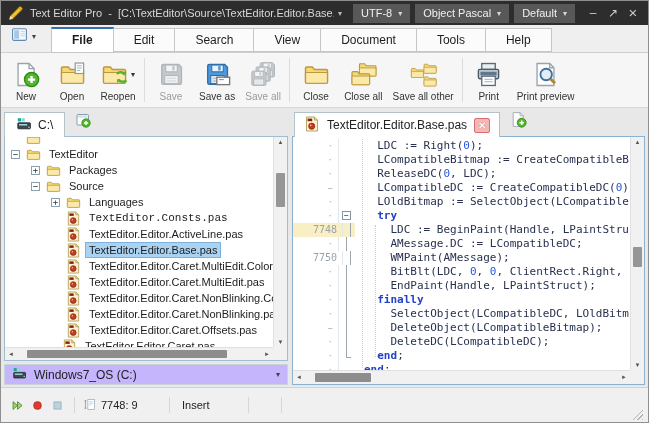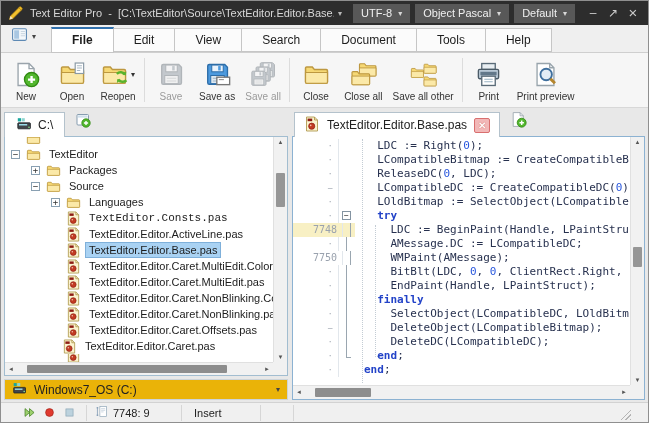--- a/index.html
+++ b/index.html
@@ -56,21 +56,21 @@
   .tricon svg{width:15px;height:15px;display:block;}
   .trlabel{padding:1px 3px;}
   .trlabel.selected{background:#a9d2f3;outline:1px solid #7fb0da;}
   .tree-vscroll{position:absolute;top:0;right:0;bottom:13px;width:14px;background:#f1f1f1;border-left:1px solid #e0e0e0;}
   .tree-hscroll{position:absolute;left:0;right:14px;bottom:0;height:13px;background:#f1f1f1;border-top:1px solid #e0e0e0;}
   .scroll-btn{position:absolute;font-size:6px;color:#555;text-align:center;}
   .vthumb,.hthumb{position:absolute;background:#969696;border-radius:1px;}
   .tree-vscroll .vthumb{left:2px;right:2px;top:36px;height:34px;}
   .tree-hscroll .hthumb{top:2px;bottom:2px;left:22px;width:200px;background:#8d8d8d;}
   .scroll-corner{position:absolute;right:0;bottom:0;width:14px;height:13px;background:#f1f1f1;}
-  .drive-combo{height:21px;margin-top:3px;background:#eab308;border:1px solid #cdd4d9;display:flex;align-items:center;gap:7px;padding:0 7px;font-size:12px;color:#222;flex:none;}
+  .drive-combo{height:21px;margin-top:3px;background:#c4b5fd;border:1px solid #cdd4d9;display:flex;align-items:center;gap:7px;padding:0 7px;font-size:12px;color:#222;flex:none;}
   .drive-combo svg{width:15px;height:15px;}
   .drive-combo .c{margin-left:auto;font-size:8px;color:#444;}
 
   
   .right-panel{flex:1;display:flex;flex-direction:column;min-width:0;min-height:0;}
   .editor-tabs{height:26px;display:flex;align-items:flex-end;flex:none;padding-left:2px;}
   .etab{background:#fff;border:1px solid #b4c2cc;border-bottom:none;height:25px;display:flex;align-items:center;gap:7px;padding:0 9px;font-size:12px;color:#222;margin-bottom:-1px;position:relative;z-index:2;}
   .etab svg{width:16px;height:16px;}
   .etab-close{width:16px;height:15px;background:#f2b8b8;border:1px solid #d96f6f;border-radius:2px;color:#fff;font-weight:bold;font-size:10px;line-height:13px;text-align:center;text-shadow:0 0 1px #c0392b;color:#fdfdfd;}
   .newdoc-btn{margin:0 0 4px 10px;}
@@ -94,21 +94,21 @@
   .guide{position:absolute;border-left:1px dotted #c3ccd4;}
   .guide.g1{left:69px;top:2px;bottom:16px;}
   .guide.g2{left:82px;top:88px;height:132px;border-bottom:1px dotted #c3ccd4;width:5px;}
   .ed-vscroll{position:absolute;top:0;right:0;bottom:14px;width:14px;background:#f1f1f1;border-left:1px solid #e0e0e0;}
   .ed-vscroll .vthumb{left:2px;right:2px;top:110px;height:20px;}
   .ed-hscroll{position:absolute;left:0;right:14px;bottom:0;height:14px;background:#f1f1f1;border-top:1px solid #e0e0e0;}
   .ed-hscroll .hthumb{top:2px;bottom:2px;left:22px;width:56px;background:#8d8d8d;}
   .ed-corner{position:absolute;right:0;bottom:0;width:14px;height:14px;background:#f1f1f1;}
 
   
-  .statusbar{height:20px;background:#f0f0f0;border-top:1px solid #d2d2d2;display:flex;align-items:center;padding:0 16px;flex:none;font-size:11px;color:#222;}
+  .statusbar{height:35px;background:#f0f0f0;border-top:1px solid #d2d2d2;display:flex;align-items:center;padding:0 4px;flex:none;font-size:11px;color:#222;}
   .sb-icons{display:flex;align-items:center;gap:7px;padding:0 6px;}
   .sb-icons svg{width:13px;height:13px;display:block;}
   .sb-sep{width:1px;height:16px;background:#d6d6d6;margin:0 4px;flex:none;}
   .sb-pos{display:flex;align-items:center;gap:5px;width:86px;padding-left:4px;}
   .sb-pos svg{width:13px;height:13px;}
   .sb-mode{width:70px;padding-left:8px;}
   .sb-space{flex:1;}
   .grip{width:13px;height:13px;align-self:flex-end;margin:0 1px 2px 0;background:repeating-linear-gradient(135deg,transparent 0 2px,#b5b5b5 2px 3px);clip-path:polygon(100% 0,100% 100%,0 100%);}
 </style>
 </head>
@@ -148,22 +148,22 @@
       <span><svg viewBox="0 0 16 16" xmlns="http://www.w3.org/2000/svg">
             <rect x="1.5" y="2.5" width="13" height="11" rx="1.2" fill="#f4f8fb" stroke="#5d89b4"></rect>
             <rect x="3" y="4" width="4.6" height="8" fill="#a9c7e2"></rect>
             <path d="M9.2 5.2h4M9.2 7.2h4M9.2 9.2h4" stroke="#c2d0dc" stroke-width=".8"></path>
           </svg></span>
       <span class="c">▾</span>
     </div>
     <div style="display:flex;align-items:flex-end;">
         <div class="mtab active">File</div>
         <div class="mtab">Edit</div>
+        <div class="mtab">Search</div>
         <div class="mtab">View</div>
-        <div class="mtab">Search</div>
         <div class="mtab">Document</div>
         <div class="mtab">Tools</div>
         <div class="mtab">Help</div>
       </div>
   </div>
 
   <div class="toolbar">
       <div class="titem">
         <div class="ticon-row">
           <span class="ticon">

